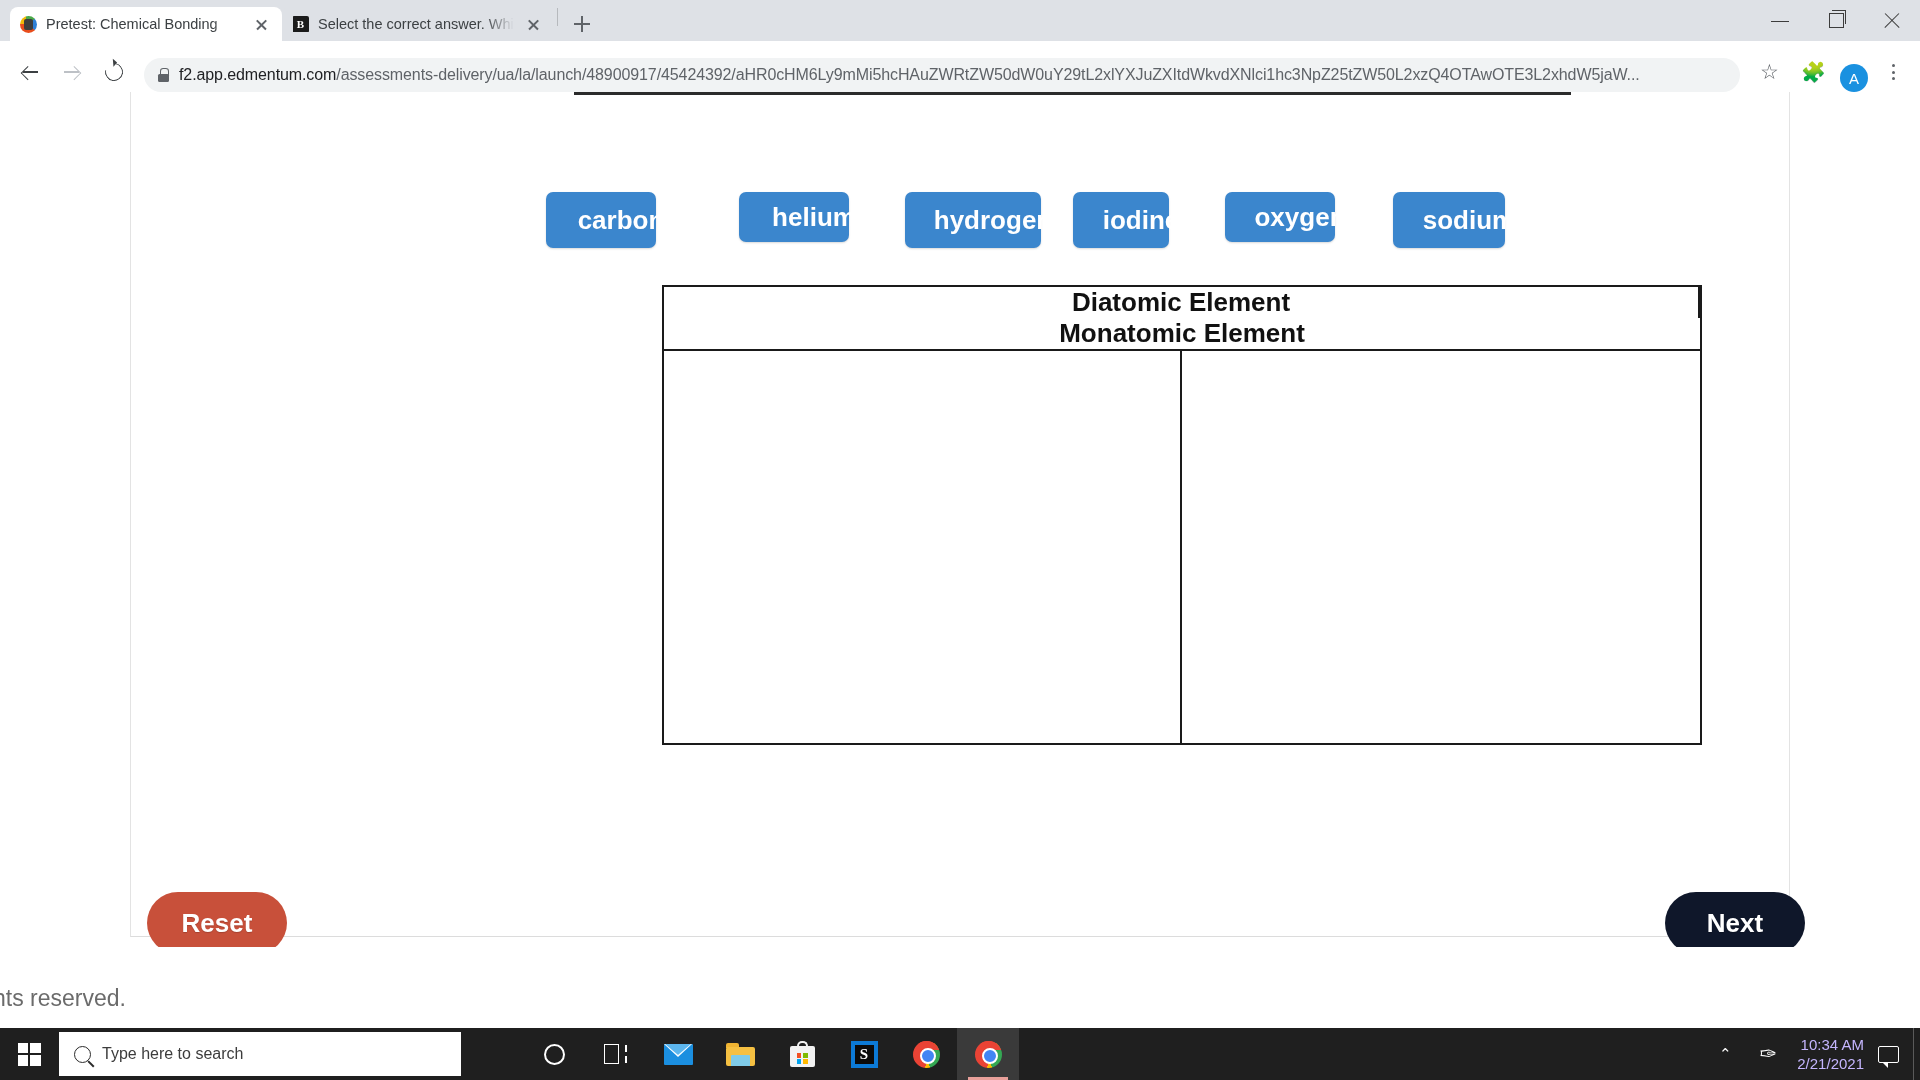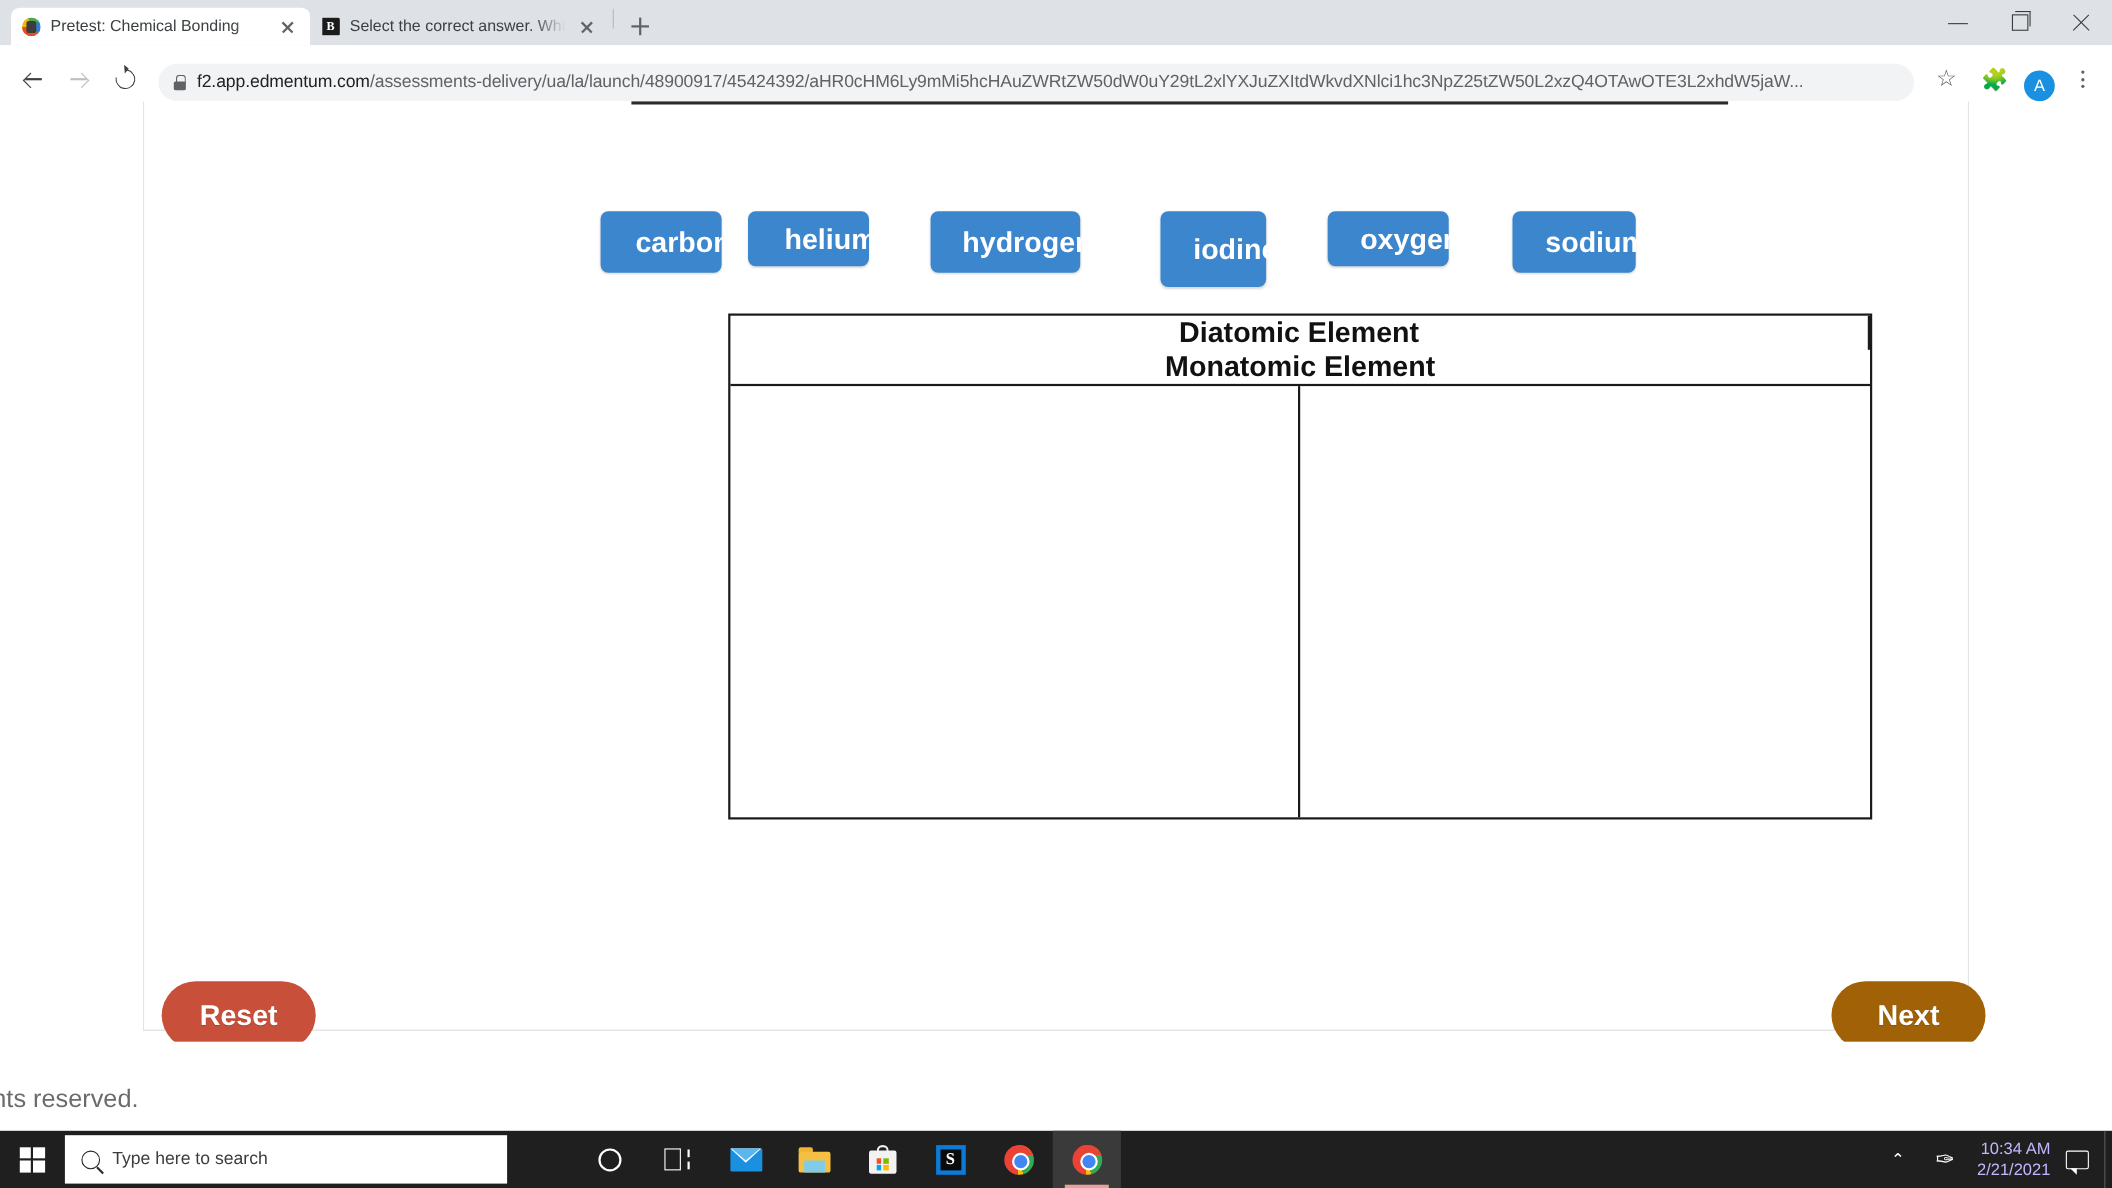--- a/index.html
+++ b/index.html
@@ -230,21 +230,21 @@
     display: flex; justify-content: space-between; gap: 62px;
   }
   .pill {
     border: none; border-radius: 34px; color: #ffffff;
     font-size: 26px; font-weight: bold;
     width: 140px; height: 62px; cursor: pointer;
     font-family: "Liberation Sans", sans-serif;
     text-shadow: 0 1px 1px rgba(0,0,0,0.18);
   }
   .pill-reset { background: #c8503a; }
-  .pill-next  { background: #a16207; }
+  .pill-next  { background: #0f172a; }
 
   .footer {
     position: absolute; left: 0; top: 855px; width: 100%;
     background: #ffffff; padding-top: 38px;
   }
   .footer .fline {
     font-size: 23px; color: #6b6b6b; padding-left: 0; margin-left: -7px;
   }
 
   
@@ -455,23 +455,23 @@
         <i></i>
       </div>
   </div>
 
   <div class="viewport">
     <div class="page-shell">
       <div class="topline"></div>
 
       <div class="chips">
           <div class="chip" style="width: 110px; height: 56px;">carbon</div>
-          <div class="chip" style="width: 110px; height: 50px; margin-left: 24px;">helium</div>
+          <div class="chip" style="width: 110px; height: 50px; margin-left: 83px;">helium</div>
           <div class="chip" style="width: 136px; height: 56px; margin-left: 56px;">hydrogen</div>
-          <div class="chip" style="width: 96px; height: 69px; margin-left: 73px;">iodine</div>
+          <div class="chip" style="width: 96px; height: 56px; margin-left: 32px;">iodine</div>
           <div class="chip" style="width: 110px; height: 50px; margin-left: 56px;">oxygen</div>
           <div class="chip" style="width: 112px; height: 56px; margin-left: 58px;">sodium</div>
         </div>
 
       <div class="sorttable">
         <div class="st-head">
           <div class="st-col">
             <span class="st-title">Diatomic Element</span>
           </div>
           <div class="st-col">

